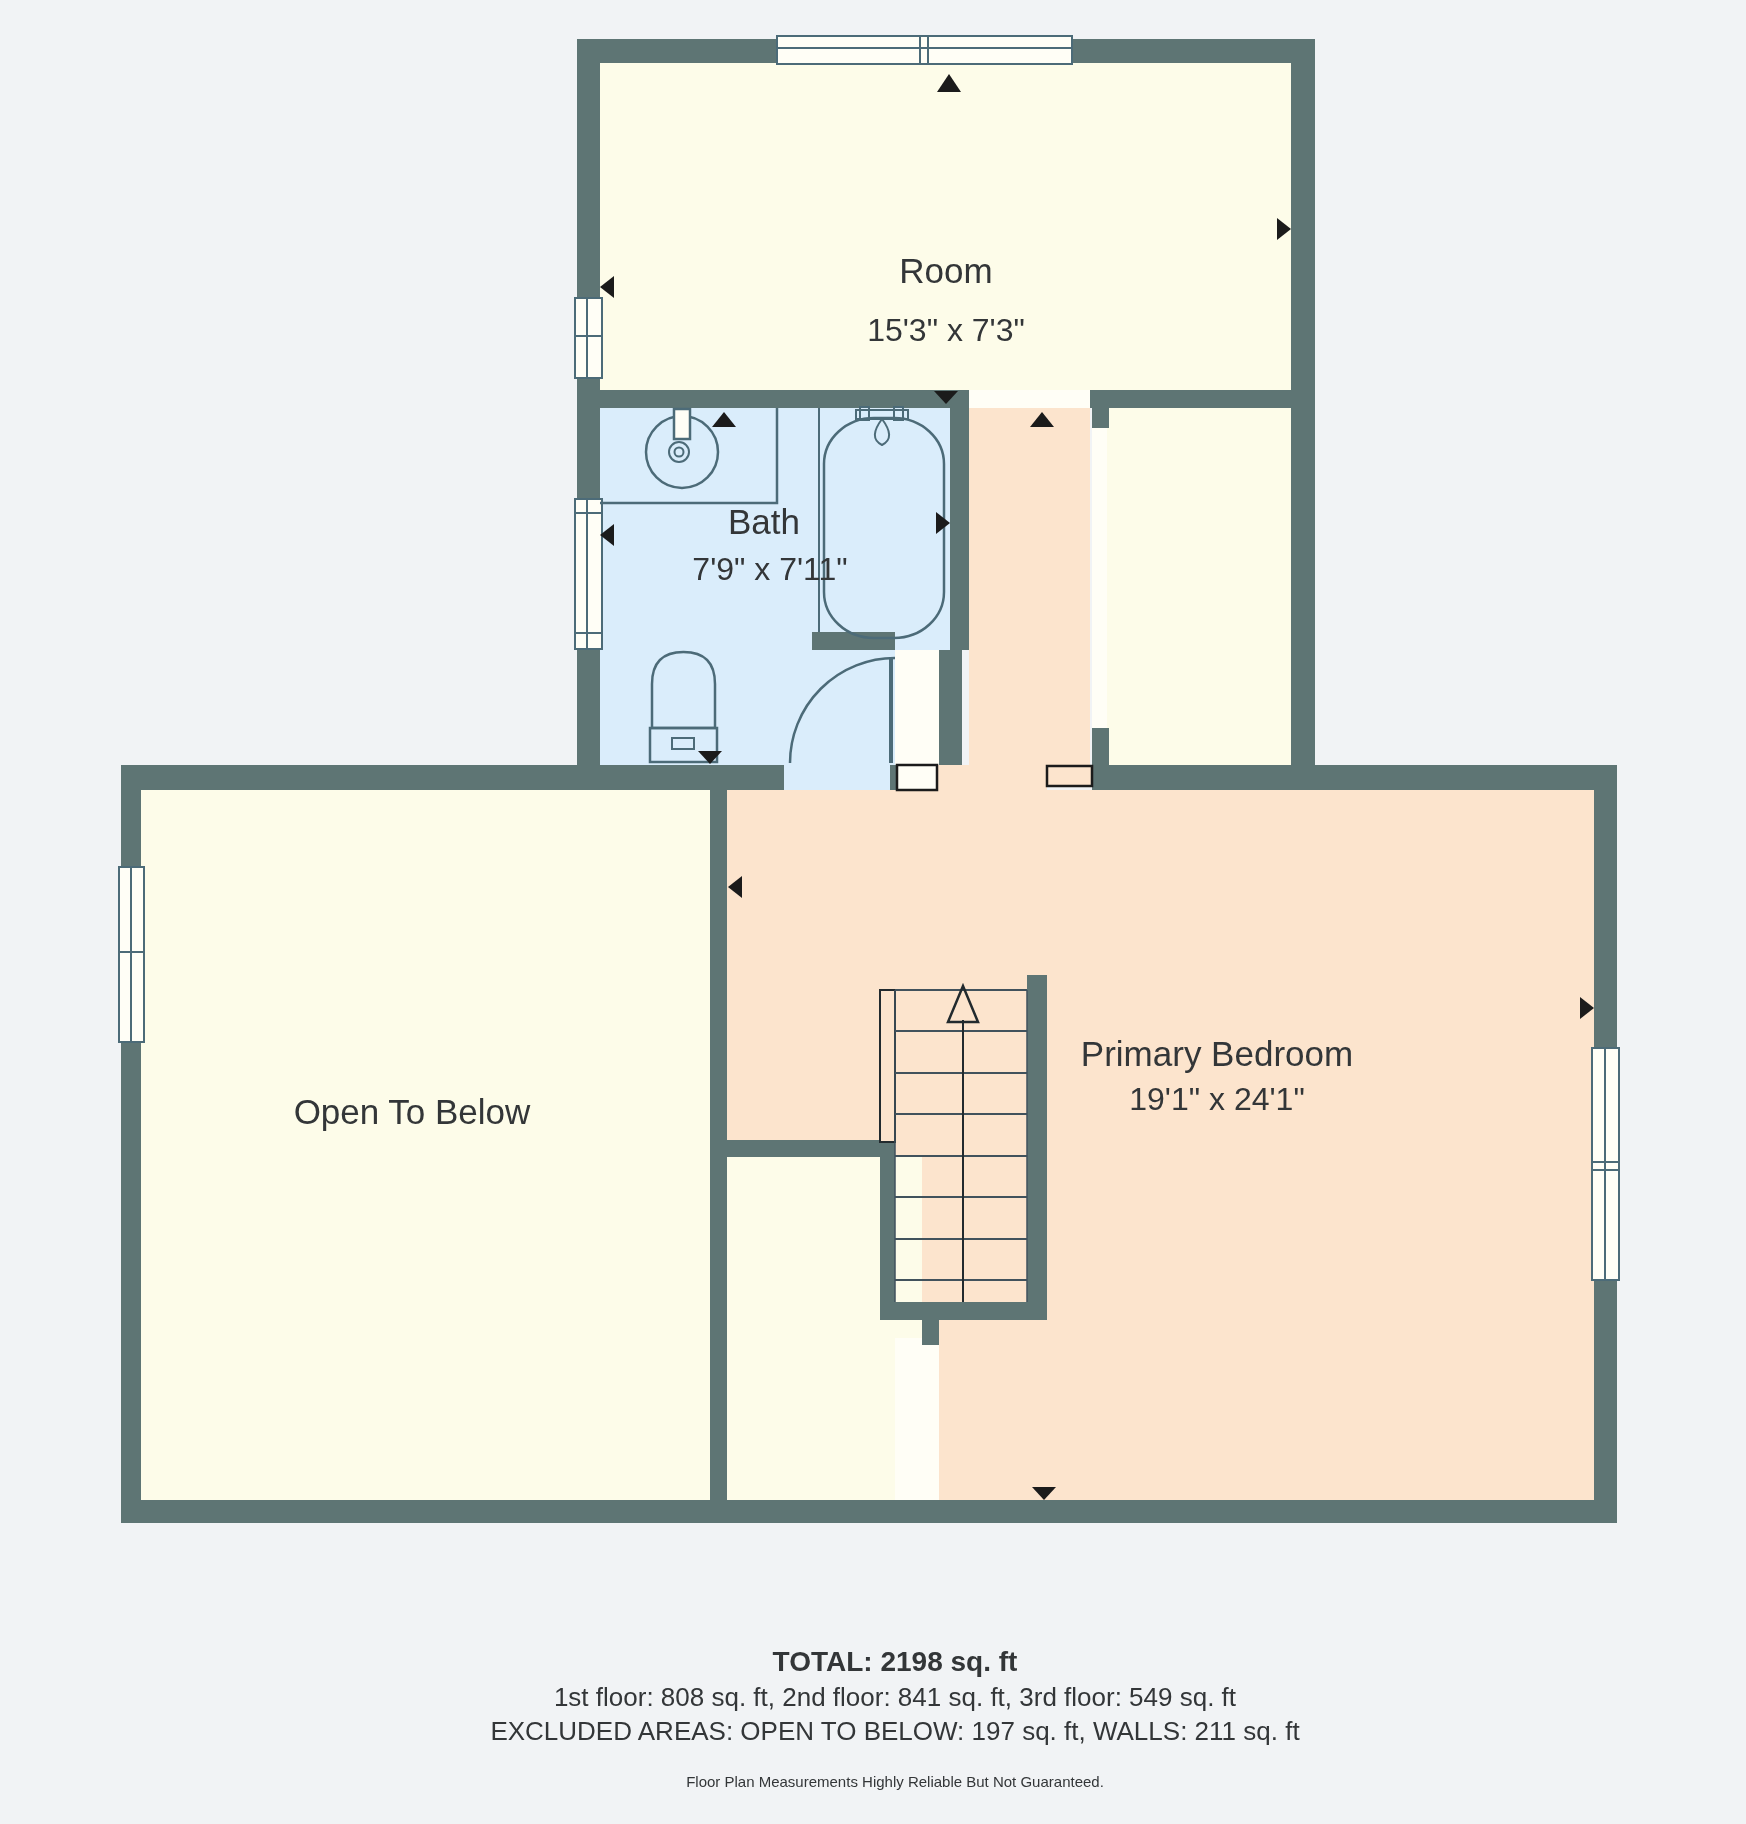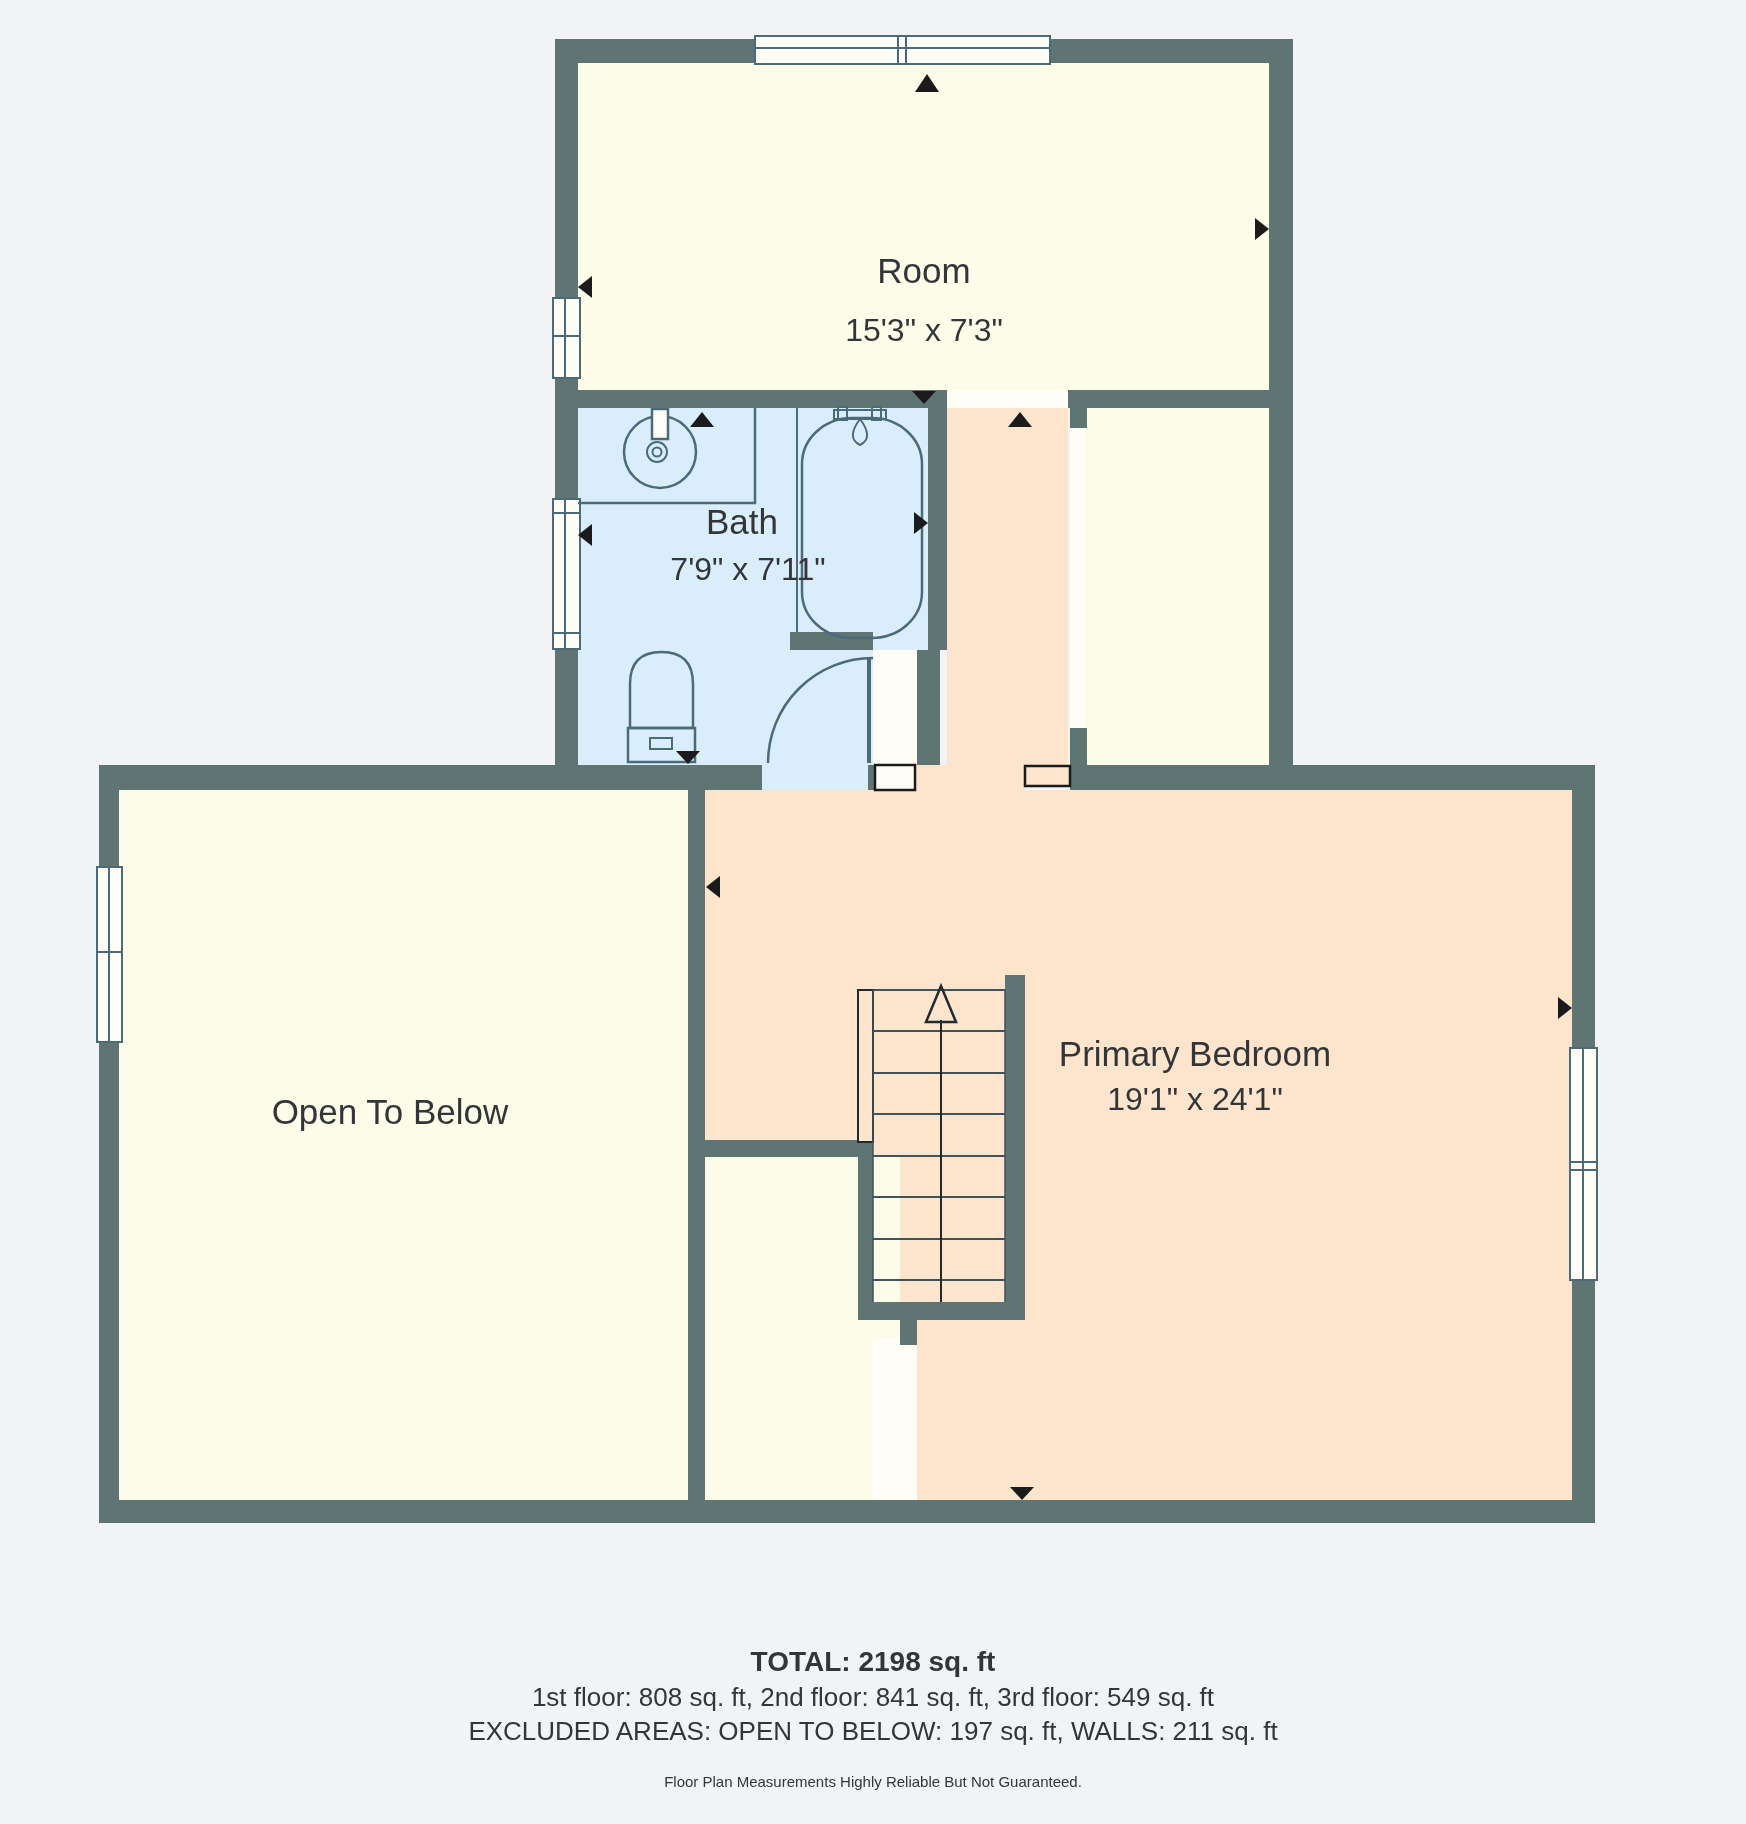--- a/index.html
+++ b/index.html
@@ -1,17 +1,17 @@
 <!DOCTYPE html>
 <html><head>
 <meta charset="utf-8">
 <style>
   html,body{margin:0;padding:0;background:#f1f3f5;}
   .page{position:relative;width:1608px;height:1824px;background:#f1f3f5;overflow:hidden;
-        font-family:"Liberation Sans", sans-serif;}
+        font-family:"Liberation Sans", sans-serif;margin-left:22px;}
   svg text{font-family:"Liberation Sans", sans-serif;fill:#333638;}
   .room-label{font-size:35px;}
   .room-dims{font-size:32px;}
   .sum-total{font-size:28px;font-weight:bold;}
   .sum-line{font-size:26px;}
   .sum-footer{font-size:15px;}
 </style>
 </head>
 <body>
 

